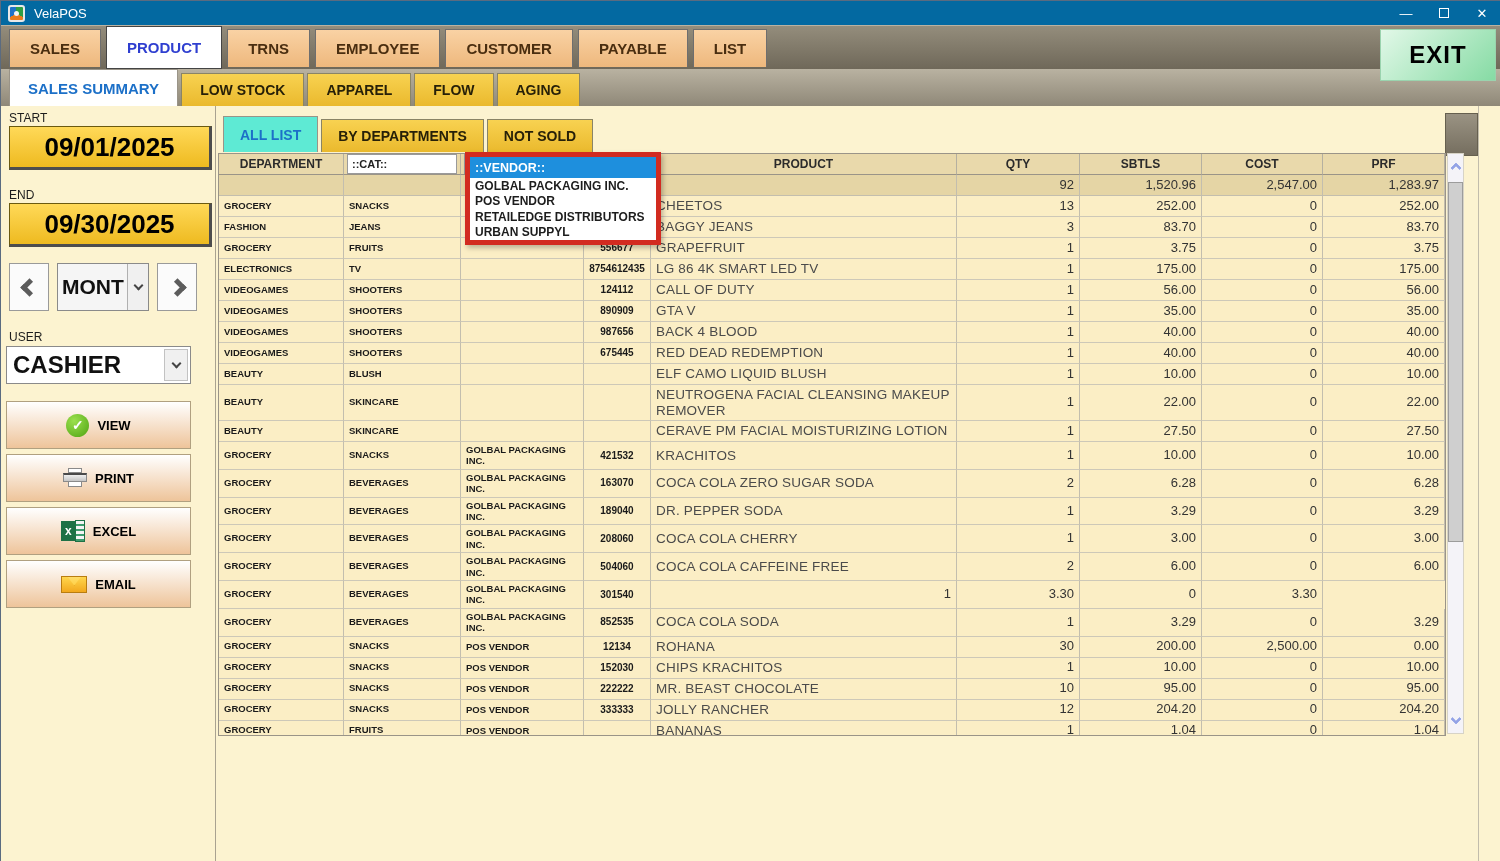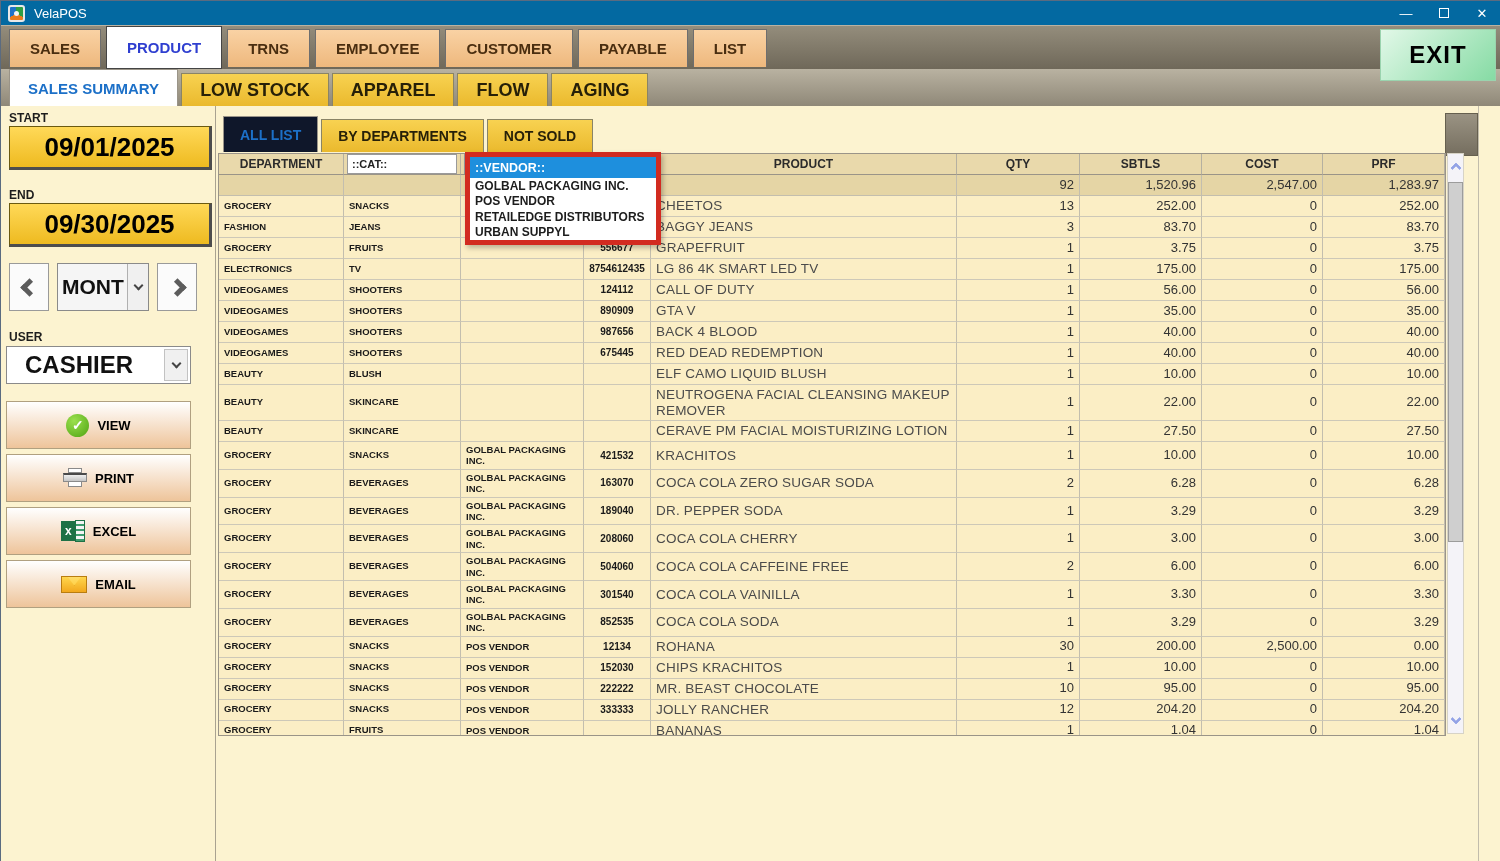--- a/index.html
+++ b/index.html
@@ -17,64 +17,64 @@
   .maxi-glyph { width:10px; height:10px; border:1px solid #fff; }
 
   
   .tabbar1 { position:absolute; left:0; top:24px; width:1500px; height:44px; background:linear-gradient(#948d7c,#6f6859); border-top:1px solid #b9b2a2; display:flex; align-items:flex-end; padding:0 0 0 8px; }
   .tab1 { height:38px; margin-right:5px; margin-bottom:2px; padding:0 20px; display:flex; align-items:center; justify-content:center; font-weight:bold; font-size:15px; color:#4a2e10; background:linear-gradient(#f9d2a4,#eeb87d); border:1px solid #6e6e6e; border-bottom:none; }
   .tab1.active { height:43px; margin-bottom:0; background:#ffffff; color:#2f3fd0; border:1px solid #444; }
   .exit-btn { position:absolute; right:3px; top:28px; width:116px; height:52px; z-index:9; background:linear-gradient(135deg,#e2f8e8,#86dba4); border:1px solid #9ad3ae; display:flex; align-items:center; justify-content:center; font-weight:bold; font-size:24px; color:#000; letter-spacing:1px; }
 
   
   .tabbar2 { position:absolute; left:0; top:68px; width:1500px; height:37px; background:linear-gradient(#b9b2a1,#8f8878); display:flex; align-items:flex-end; padding-left:8px; }
-  .tab2 { height:33px; margin-right:3px; padding:0 18px; display:flex; align-items:center; justify-content:center; font-weight:bold; font-size:18px; color:#272008; background:linear-gradient(#f8d251,#eab92d); border:1px solid #8a8466; border-bottom:none; }
+  .tab2 { height:33px; margin-right:3px; padding:0 18px; display:flex; align-items:center; justify-content:center; font-weight:bold; font-size:14px; color:#272008; background:linear-gradient(#f8d251,#eab92d); border:1px solid #8a8466; border-bottom:none; }
   .tab2.active { height:37px; background:#ffffff; color:#1c70c8; font-size:15px; border:1px solid #9a9488; border-bottom:none; }
 
   
   .content { position:absolute; left:0; top:105px; width:1500px; height:756px; background:#fcf3d0; }
   .v-divider { position:absolute; top:0; bottom:0; width:1px; background:#a9a290; }
 
   
   .sidebar { position:absolute; left:0; top:0; width:214px; height:100%; }
-  .side-label { position:absolute; left:8px; font-weight:bold; font-size:12px; color:#1d1d1d; }
+  .side-label { position:absolute; left:8px; font-weight:normal; font-size:12px; color:#1d1d1d; }
   .date-btn { position:absolute; left:8px; width:203px; height:44px; background:linear-gradient(#ffd958,#eeba20); border:1px solid #6b5a10; border-right:3px solid #4d4d4d; border-bottom:3px solid #4d4d4d; display:flex; align-items:center; justify-content:center; font-weight:bold; font-size:26px; color:#000; }
   .nav-row { position:absolute; left:8px; top:157px; height:48px; width:190px; display:flex; gap:8px; }
   .nav-btn { width:40px; height:48px; background:#fbfbfb; border:1px solid #9a9a9a; display:flex; align-items:center; justify-content:center; }
   .chev { width:13px; height:13px; border-right:5px solid #5c5c5c; border-bottom:5px solid #5c5c5c; }
   .chev.left { transform:rotate(135deg); }
   .chev.right { transform:rotate(-45deg); }
   .combo { background:#f5f5f5; border:1px solid #8a8a8a; display:flex; align-items:stretch; }
   .period-combo { width:92px; height:48px; }
   .combo-text { overflow:hidden; white-space:nowrap; display:flex; align-items:center; font-weight:bold; color:#111; }
   .period-combo .combo-text { width:66px; font-size:21px; padding-left:4px; }
   .combo-arrow { margin-left:auto; border-left:1px solid #b0b0b0; background:#f0f0f0; display:flex; align-items:center; justify-content:center; }
   .period-combo .combo-arrow { width:21px; }
   .chev-down { width:7px; height:7px; border-right:2px solid #444; border-bottom:2px solid #444; transform:rotate(45deg); margin-top:-3px; }
   .user-combo { position:absolute; left:5px; top:240px; width:185px; height:38px; background:#ffffff; border:1px solid #8a8a8a; }
-  .user-combo .combo-text { width:150px; font-size:24px; padding-left:18px; height:100%; }
+  .user-combo .combo-text { width:150px; font-size:24px; padding-left:6px; height:100%; }
   .user-combo .combo-arrow { position:absolute; right:2px; top:2px; bottom:2px; width:24px; border:1px solid #c2c2c2; }
   .action-btn { position:absolute; left:5px; width:185px; height:48px; background:linear-gradient(#ffffff,#eec49a); border:1px solid #b0a080; display:flex; align-items:center; justify-content:center; gap:8px; font-weight:bold; font-size:13px; color:#000; }
   
   .icon-check { width:23px; height:23px; border-radius:50%; background:radial-gradient(circle at 35% 30%,#9be04e,#4ea312); display:flex; align-items:center; justify-content:center; color:#fff; font-weight:bold; font-size:14px; }
   .icon-printer { width:24px; height:20px; position:relative; }
   .icon-printer .p-top { position:absolute; left:5px; top:0; width:14px; height:5px; background:#fff; border:1px solid #8a8a8a; }
   .icon-printer .p-body { position:absolute; left:0; top:5px; width:24px; height:9px; background:linear-gradient(#efefef,#c6c6c6); border:1px solid #8a8a8a; border-top:2px solid #4a4a4a; }
   .icon-printer .p-out { position:absolute; left:5px; top:13px; width:14px; height:6px; background:#fff; border:1px solid #8a8a8a; }
   .icon-excel { width:24px; height:22px; position:relative; }
   .icon-excel .x-box { position:absolute; left:0; top:1px; width:15px; height:20px; background:#1e7145; color:#fff; font-weight:bold; font-size:12px; display:flex; align-items:center; justify-content:center; }
   .icon-excel .x-page { position:absolute; right:0; top:0; width:10px; height:22px; background:#f4f4f4; border:1px solid #1e7145; background-image:repeating-linear-gradient(#f4f4f4 0 3px,#3f9d6d 3px 5px); }
   .icon-email { width:26px; height:17px; background:linear-gradient(#ffd64d,#f2a81d); border:1px solid #b97d10; position:relative; overflow:hidden; }
   .icon-email::before { content:""; position:absolute; left:-2px; top:-9px; width:28px; height:17px; transform:rotate(0deg); background:linear-gradient(#ffe687,#ffd24a); border-bottom:1px solid #b97d10; clip-path:polygon(0 0, 50% 100%, 100% 0); }
 
   
   .main { position:absolute; left:215px; top:0; width:1285px; height:100%; }
   .report-tabs { position:absolute; left:7px; top:10px; display:flex; align-items:flex-end; gap:3px; }
   .tab3 { height:33px; padding:0 16px; display:flex; align-items:center; justify-content:center; font-weight:bold; font-size:14px; color:#272008; background:linear-gradient(#f8d251,#eab92d); border:1px solid #8a8466; border-bottom:none; }
-  .tab3.active { height:36px; background:#0f172a; color:#1c70c8; border:1px solid #9a9488; border-bottom:none; }
+  .tab3.active { height:36px; background:#5eead4; color:#1c70c8; border:1px solid #9a9488; border-bottom:none; }
 
   .corner-block { position:absolute; left:1229px; top:7px; width:33px; height:43px; background:linear-gradient(#9a9383,#756e5f); border:1px solid #66604f; }
 
   .grid-wrap { position:absolute; left:2px; top:47px; width:1228px; height:583px; overflow:hidden; border:1px solid #9a9488; background:#fbeec5; }
   .trow, .thead, .totrow { display:grid; grid-template-columns:125px 117px 123px 67px 306px 123px 122px 121px 122px; }
   .thead { background:#e9d9ab; }
   .thead .hcell { border-right:1px solid #b5b0a0; border-bottom:1px solid #9a9488; height:21px; display:flex; align-items:center; justify-content:center; font-weight:bold; font-size:12px; color:#2b2b2b; }
   .hcell.filter { padding:3px; justify-content:flex-end; }
   .filter-box { background:#ffffff; border:1px solid #9a9a9a; width:100%; height:20px; display:flex; align-items:center; padding-left:4px; font-weight:bold; font-size:11px; color:#222; }
   .totrow { background:#e5d5a5; }
@@ -405,21 +405,20 @@
               <div class="cell c-qty">2</div>
               <div class="cell c-sbtls">6.00</div>
               <div class="cell c-cost">0</div>
               <div class="cell c-prf">6.00</div>
             </div>
             <div class="trow">
               <div class="cell c-dept">GROCERY</div>
               <div class="cell c-cat">BEVERAGES</div>
               <div class="cell c-vendor">GOLBAL PACKAGING INC.</div>
               <div class="cell c-sku">301540</div>
-              <div class="cell c-product">COCA COLA VAINILLA</div>
               <div class="cell c-qty">1</div>
               <div class="cell c-sbtls">3.30</div>
               <div class="cell c-cost">0</div>
               <div class="cell c-prf">3.30</div>
             </div>
             <div class="trow">
               <div class="cell c-dept">GROCERY</div>
               <div class="cell c-cat">BEVERAGES</div>
               <div class="cell c-vendor">GOLBAL PACKAGING INC.</div>
               <div class="cell c-sku">852535</div>

